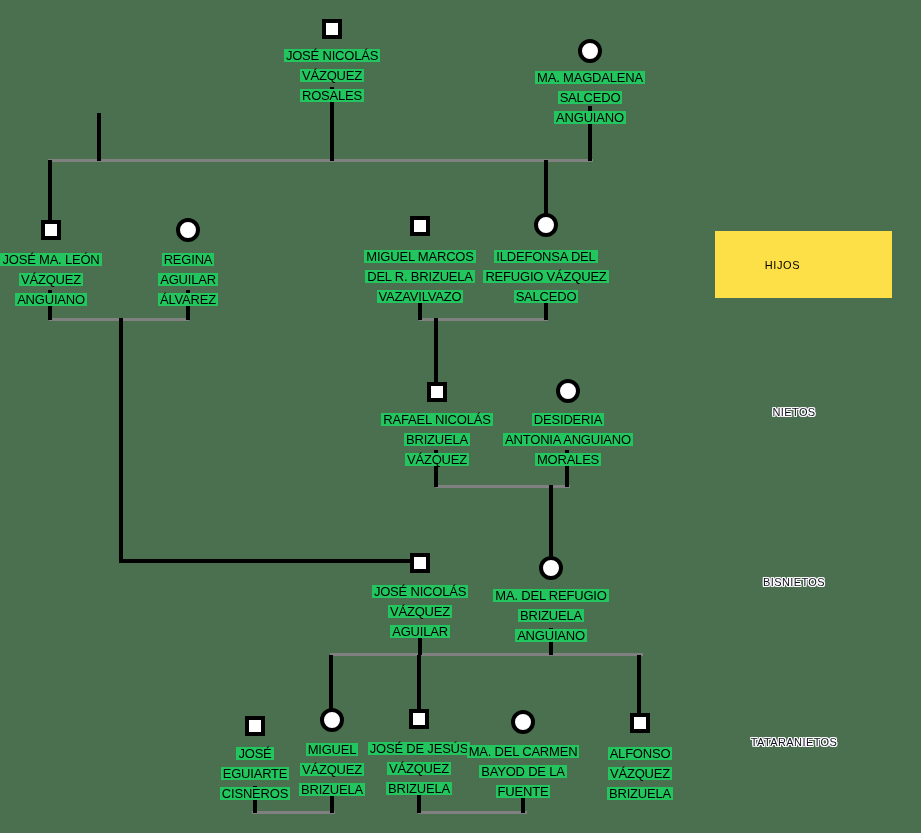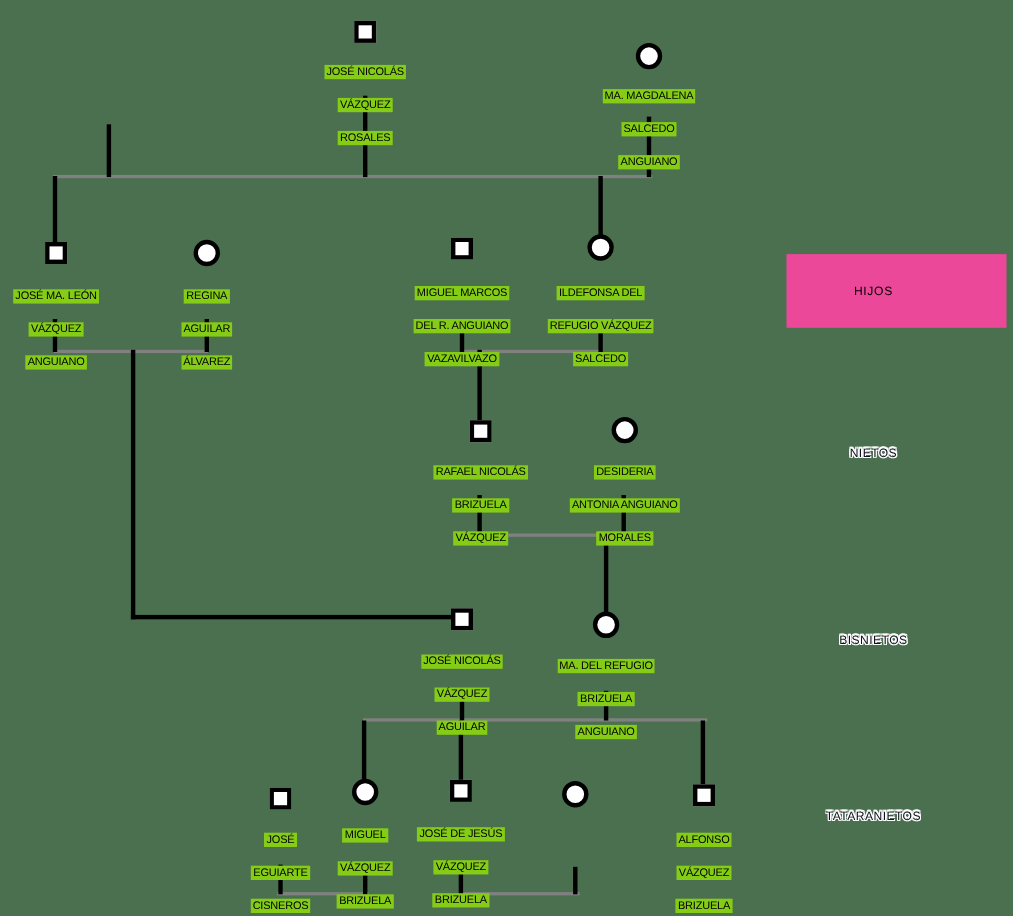--- a/index.html
+++ b/index.html
@@ -11,26 +11,26 @@
   
   .gl{position:absolute;height:3px;background:#808080;}
   .bl{position:absolute;width:4px;background:#000;}
   .blh{position:absolute;height:4px;background:#000;}
   
   .person{position:absolute;width:150px;display:flex;flex-direction:column;align-items:center;}
   .sq{width:20px;height:20px;background:#fff;border:4px solid #000;box-sizing:border-box;}
   .ci{width:24px;height:24px;background:#fff;border:4px solid #000;border-radius:50%;box-sizing:border-box;}
   .lbl{display:flex;flex-direction:column;align-items:center;}
   .lbl span{
-    background:#84cc16;color:#000;font-size:10px;line-height:13px;
-    padding:0 2px;margin-top:17px;white-space:nowrap;letter-spacing:-0.2px;
+    background:#22c55e;color:#000;font-size:13px;line-height:13px;
+    padding:0 2px;margin-top:7px;white-space:nowrap;letter-spacing:-0.2px;
   }
   
   .genbox{
-    position:absolute;left:715px;top:231px;width:200px;height:67px;background:#ec4899;
+    position:absolute;left:715px;top:231px;width:177px;height:67px;background:#fde047;
     display:flex;align-items:center;justify-content:center;
   }
   .genbox span{font-size:11px;color:#000;letter-spacing:0.6px;transform:translateX(-21px);}
   .gentxt{
     position:absolute;width:160px;text-align:center;font-size:11px;color:#101020;
     letter-spacing:0.4px;
     text-shadow:-1px -1px 0 #fff,1px -1px 0 #fff,-1px 1px 0 #fff,1px 1px 0 #fff,0 1px 0 #fff,0 -1px 0 #fff,1px 0 0 #fff,-1px 0 0 #fff;
   }
 </style>
 </head>
@@ -105,21 +105,21 @@
       <span>REGINA</span>
       <span>AGUILAR</span>
       <span>ÁLVAREZ</span>
     </div>
   </div>
 
   <div class="person" style="left:345px;top:216px">
     <div class="sq"></div>
     <div class="lbl" style="margin-top:7px">
       <span>MIGUEL MARCOS</span>
-      <span>DEL R. ANGUIANO</span>
+      <span>DEL R. BRIZUELA</span>
       <span>VAZAVILVAZO</span>
     </div>
   </div>
 
   <div class="person" style="left:471px;top:213px">
     <div class="ci"></div>
     <div class="lbl" style="margin-top:6px">
       <span>ILDEFONSA DEL</span>
       <span>REFUGIO VÁZQUEZ</span>
       <span>SALCEDO</span>
@@ -184,20 +184,25 @@
     <div class="sq"></div>
     <div class="lbl" style="margin-top:6px">
       <span>JOSÉ DE JESÚS</span>
       <span>VÁZQUEZ</span>
       <span>BRIZUELA</span>
     </div>
   </div>
 
   <div class="person" style="left:448px;top:710px">
     <div class="ci"></div>
+    <div class="lbl" style="margin-top:4px">
+      <span>MA. DEL CARMEN</span>
+      <span>BAYOD DE LA</span>
+      <span>FUENTE</span>
+    </div>
   </div>
 
   <div class="person" style="left:565px;top:713px">
     <div class="sq"></div>
     <div class="lbl" style="margin-top:7px">
       <span>ALFONSO</span>
       <span>VÁZQUEZ</span>
       <span>BRIZUELA</span>
     </div>
   </div>

